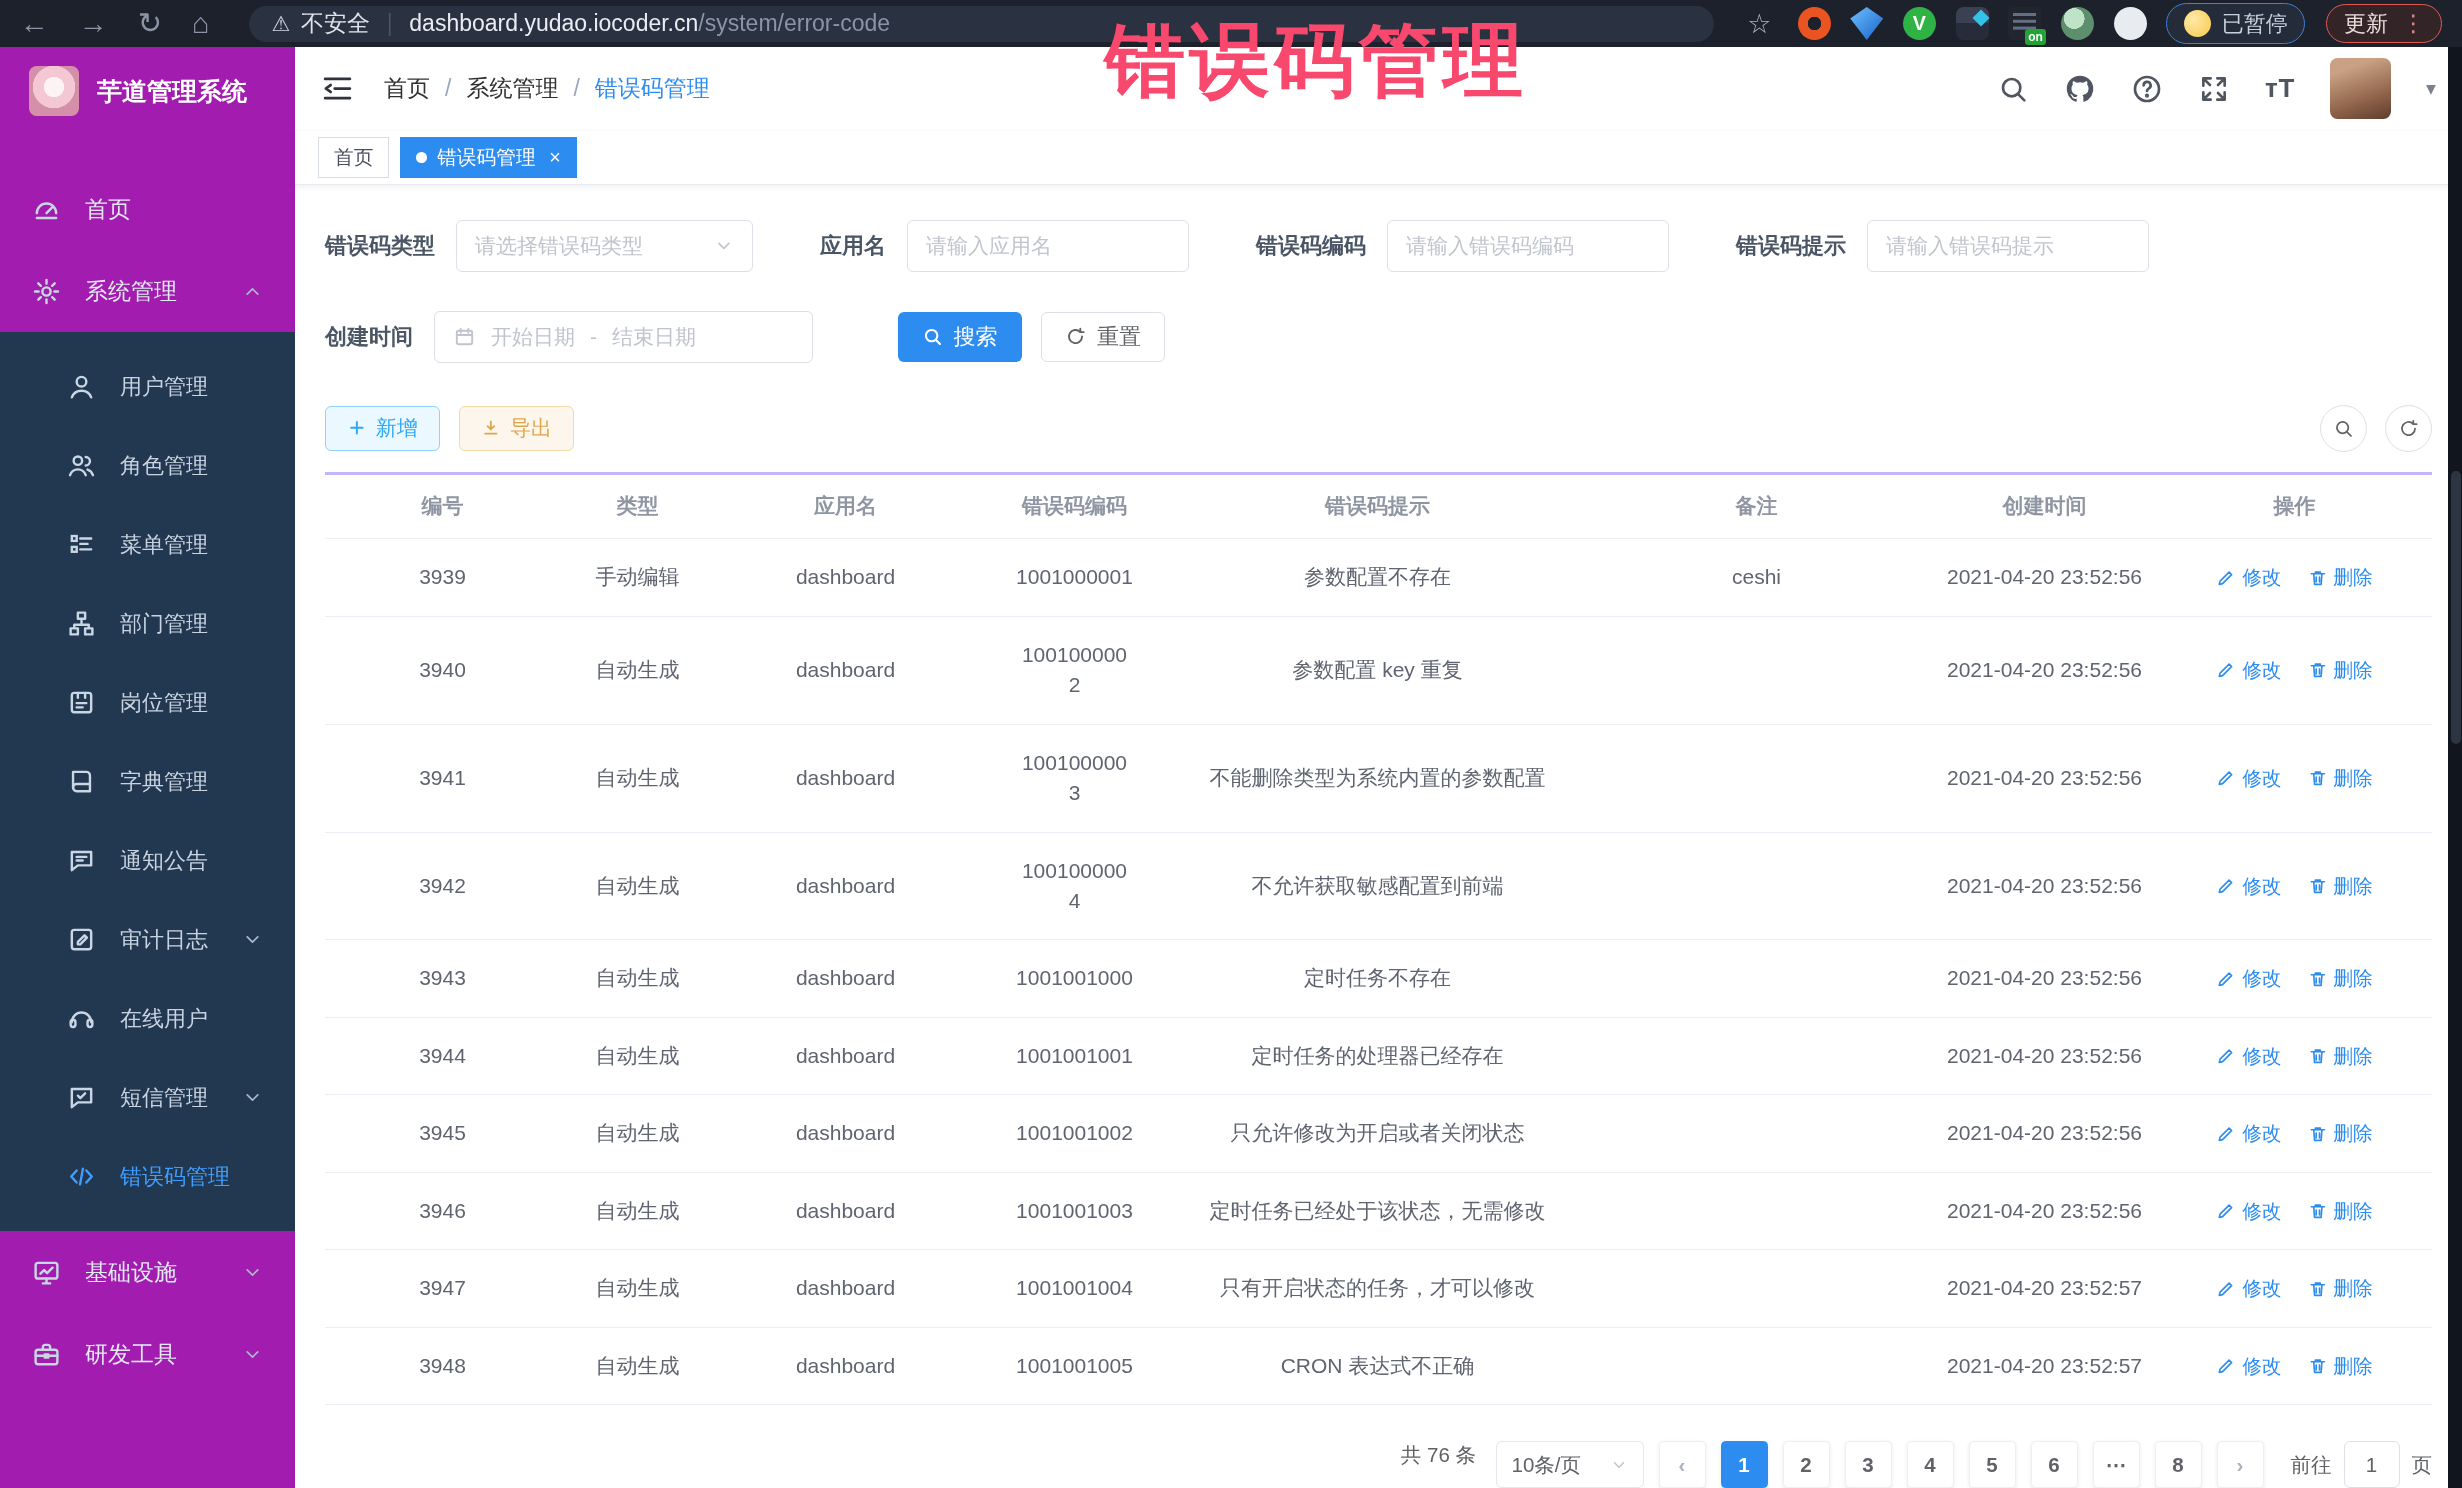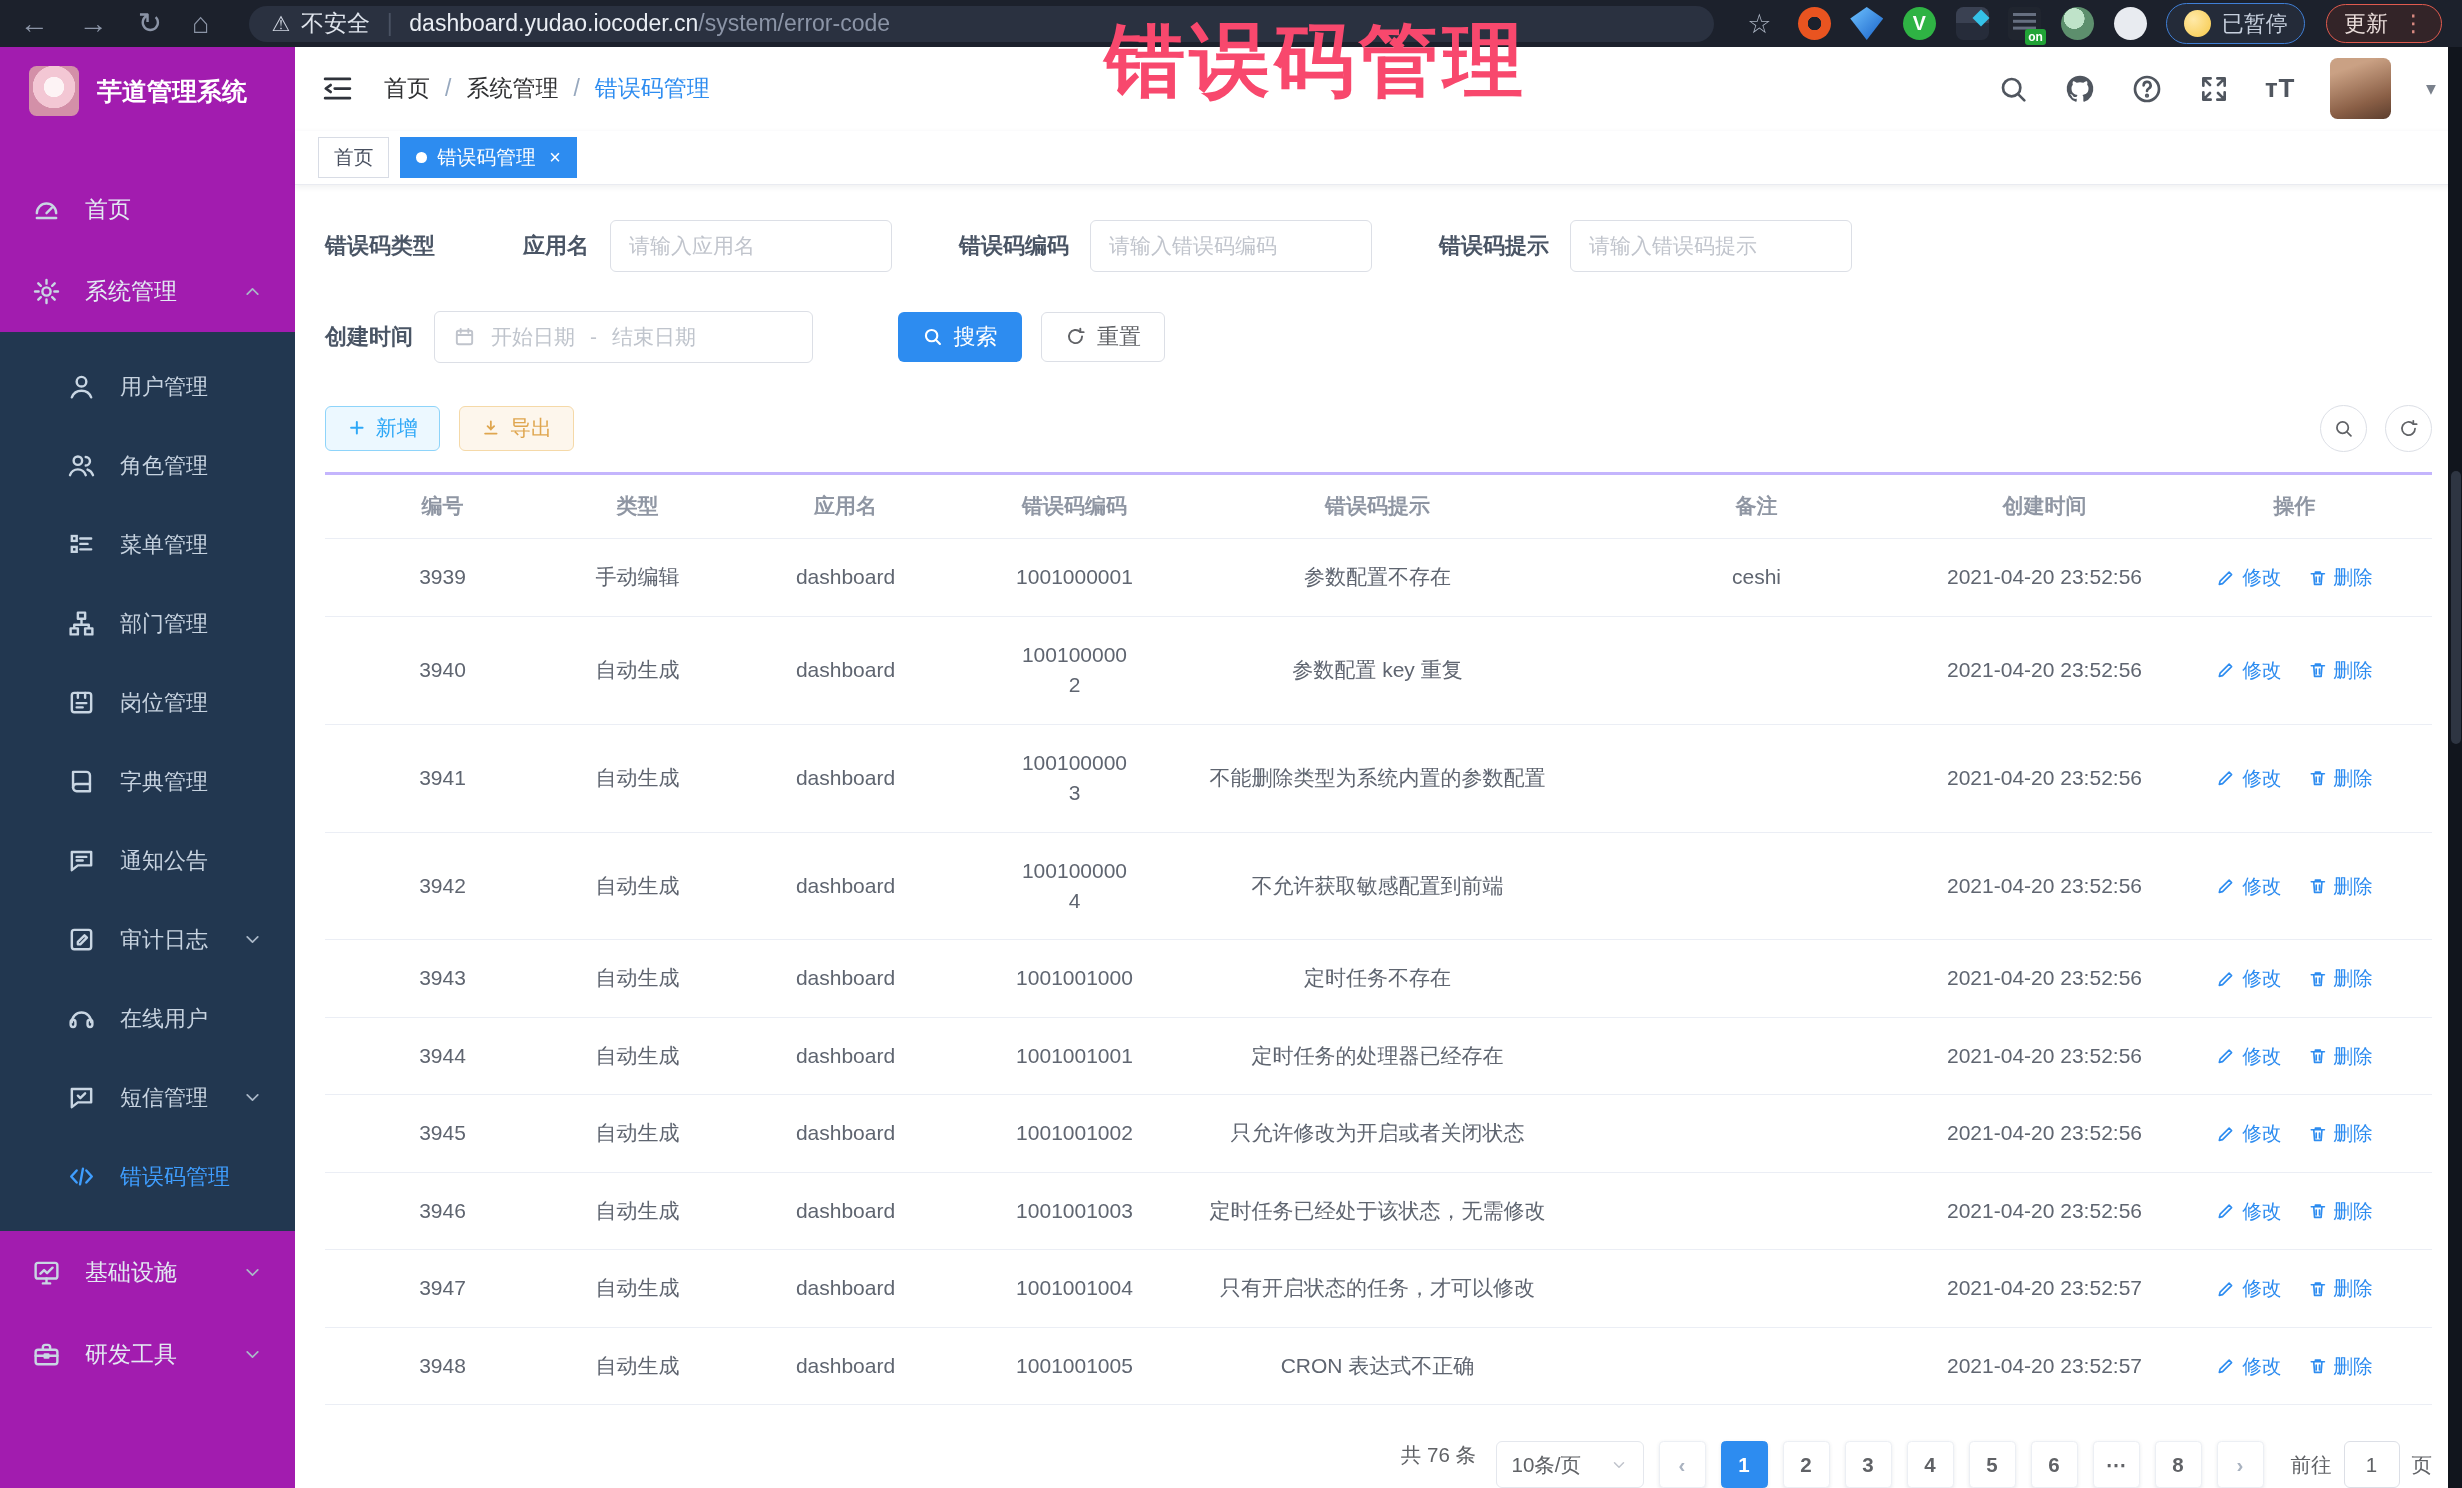--- a/index.html
+++ b/index.html
@@ -400,20 +400,28 @@
           <span>错误码管理</span>
           <span class="close">×</span>
         </div>
       </div>
 
       <div class="content">
 
         <div class="filter-row">
           <div class="fgroup">
             <span class="flabel">错误码类型</span>
+            <div class="ctrl select">
+              <span>请选择错误码类型</span>
+              <span class="chev-sm">
+                  <svg class="icon" viewBox="0 0 24 24" fill="none" stroke="currentColor" stroke-width="2" stroke-linecap="round" stroke-linejoin="round">
+                    <path d="M6 9l6 6 6-6"></path>
+                  </svg>
+                </span>
+            </div>
           </div>
           <div class="fgroup">
             <span class="flabel">应用名</span>
             <input class="ctrl" type="text" placeholder="请输入应用名" style="">
           </div>
           <div class="fgroup">
             <span class="flabel">错误码编码</span>
             <input class="ctrl" type="text" placeholder="请输入错误码编码" style="">
           </div>
           <div class="fgroup">

